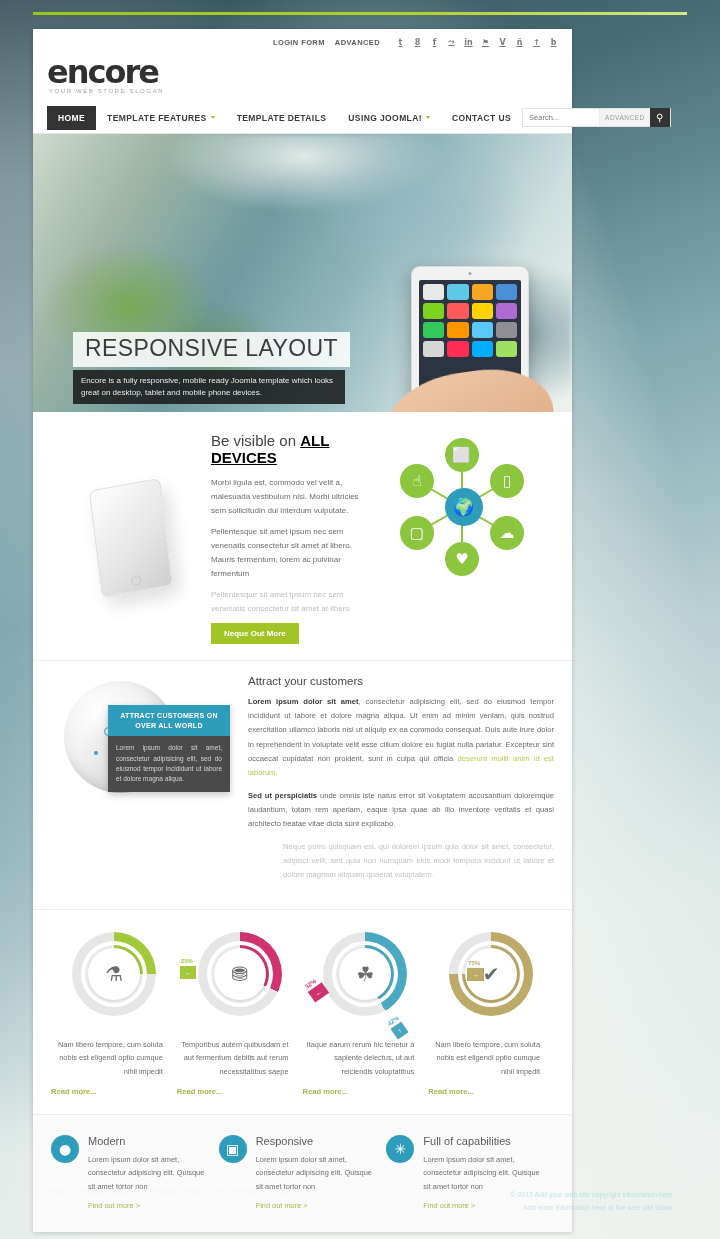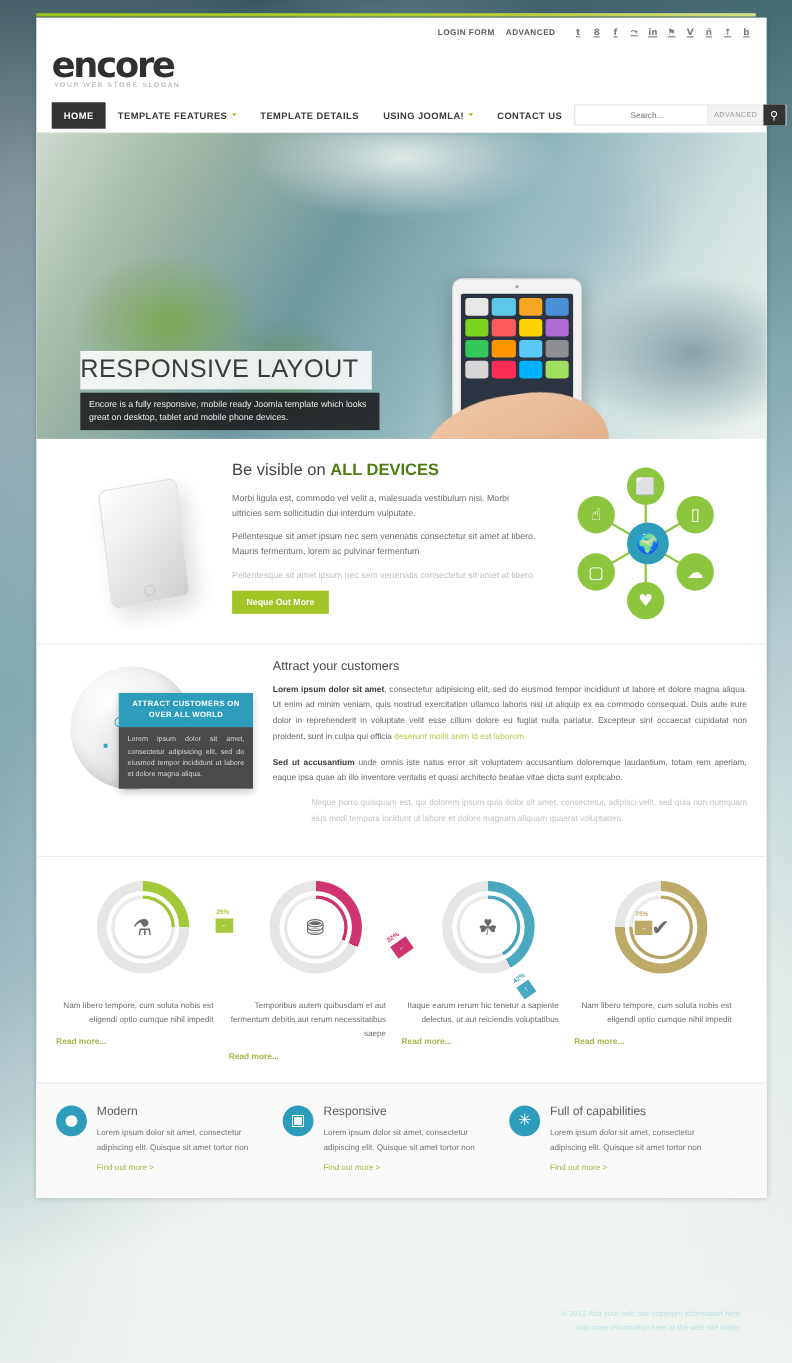--- a/index.html
+++ b/index.html
@@ -22,21 +22,21 @@
     pointer-events:none;
   }
 
   .page { position:relative; width:720px; }
 
   
   .accent-line { position:absolute; left:33px; top:12px; width:654px; height:3px;
     background:linear-gradient(90deg,#9dc41e 0%,#b5d02e 60%,#d6e48a 100%); }
 
   
-  .shell { position:absolute; left:33px; top:16px; width:664px; background:#ffffff;
+  .shell { position:absolute; left:33px; top:29px; width:539px; background:#ffffff;
     box-shadow:0 1px 5px rgba(0,0,0,.18); }
 
   
   .utilbar { height:26px; display:flex; align-items:center; justify-content:flex-end;
     padding-right:14px; gap:10px; }
   .util-link { font-size:7.5px; letter-spacing:.4px; color:#5c5c5c; text-decoration:none;
     font-weight:600; }
   .socials { display:flex; gap:8px; align-items:center; margin-left:6px; }
   .soc { width:9px;height:9px; display:flex;align-items:center;justify-content:center;
     font-size:8px; color:#7c7c7c; font-weight:700; font-family:"DejaVu Sans",sans-serif;}
@@ -54,40 +54,40 @@
   .menu { display:flex; align-items:stretch; height:24px; }
   .menu-item { display:flex; align-items:center; gap:4px; padding:0 11px;
     font-size:8.5px; font-weight:bold; letter-spacing:.4px; color:#3a3a3a;
     text-decoration:none; white-space:nowrap; }
   .menu-item.active { background:#333333; color:#ffffff; }
   .caret { width:0;height:0;border-left:2.5px solid transparent;border-right:2.5px solid transparent;
     border-top:3px solid #9dc41e; display:inline-block; }
   .search-wrap { margin-left:auto; display:flex; align-items:center;
     border:1px solid #e2e2e2; height:19px; }
   .search-input { border:0; outline:0; width:76px; height:17px; font-size:7.5px;
-    padding-left:6px; color:#999; font-family:"Liberation Sans",sans-serif; background:#fff;margin-left:44px; }
+    padding-left:6px; color:#999; font-family:"Liberation Sans",sans-serif; background:#fff; }
   .adv-btn { font-size:6.5px; letter-spacing:.5px; color:#9b9b9b; background:#f3f3f3;
     padding:0 5px; height:17px; display:flex; align-items:center; border-left:1px solid #ececec;}
   .search-btn { width:20px;height:19px; background:#333; display:flex; align-items:center;
     justify-content:center; color:#fff; font-size:10px; }
 
   
   .hero { position:relative; height:278px; overflow:hidden;
     background:linear-gradient(120deg,#cfd9cf 0%,#9fb7a6 18%,#6f9a9f 40%,#8fb6bb 58%,#cfe0df 80%,#eef3ef 100%); }
   .hero-blur { position:absolute; inset:0;
     background:
       radial-gradient(ellipse 120px 90px at 18% 62%, rgba(118,168,60,.75), transparent 70%),
       radial-gradient(ellipse 90px 70px at 34% 78%, rgba(90,140,60,.55), transparent 70%),
       radial-gradient(ellipse 150px 120px at 72% 30%, rgba(150,185,195,.7), transparent 70%),
       radial-gradient(ellipse 160px 100px at 90% 72%, rgba(80,120,130,.6), transparent 70%),
       radial-gradient(ellipse 200px 80px at 50% 8%, rgba(245,248,244,.85), transparent 70%);
     filter: blur(2px); }
   .hero-caption { position:absolute; left:40px; top:198px; }
   .cap-title { background:rgba(255,255,255,.86); display:inline-block;
-    padding:3px 12px 5px 0; font-size:23px; color:#3c3c3c; letter-spacing:.4px;
+    padding:3px 12px 5px 12px; font-size:23px; color:#3c3c3c; letter-spacing:.4px;
     font-family:"Liberation Sans",sans-serif; font-weight:400; }
   .cap-sub { background:rgba(25,25,25,.86); color:#e8e8e8; font-size:8px; line-height:1.5;
     padding:5px 8px; width:272px; margin-top:3px; }
   
   .device { position:absolute; left:378px; top:132px; width:118px; height:168px;
     background:#f2f2f2; border-radius:9px; box-shadow:0 6px 18px rgba(0,0,0,.3);
     border:1px solid #dcdcdc; }
   .device-screen { position:absolute; left:7px; top:13px; right:7px; bottom:13px;
     background:#2b3440; border-radius:2px; overflow:hidden;
     display:grid; grid-template-columns:repeat(4,1fr); grid-auto-rows:16px;
@@ -103,21 +103,21 @@
   .promo { display:flex; padding:20px 18px 16px 18px; border-bottom:1px solid #ededed; }
   .promo-img { width:160px; display:flex; align-items:center; justify-content:center; }
   .tabletlg { width:72px; height:108px; border-radius:7px;
     background:linear-gradient(140deg,#ffffff,#e4e4e4 60%,#cfcfcf);
     border:1px solid #dddddd; box-shadow:6px 10px 18px rgba(0,0,0,.13);
     transform:rotate(-7deg) skewY(-3deg); position:relative; }
   .tabletlg::after{content:"";position:absolute;left:50%;bottom:5px;transform:translateX(-50%);
     width:8px;height:8px;border-radius:50%;border:1px solid #c8c8c8;}
   .promo-txt { flex:1; padding-right:8px; }
   .promo-h { font-size:15px; color:#444; font-weight:400; margin-bottom:10px; }
-  .promo-h b { color:#4d7c0f; font-weight:bold; }
+  .promo-h b { color:#000000; font-weight:bold;text-decoration:underline; }
   .promo-p { font-size:8px; line-height:1.75; color:#6d6d6d; margin-bottom:7px; }
   .promo-p.muted { color:#bdbdbd; }
   .btn-green { display:inline-block; background:#a2c427; color:#fff; font-size:8px;
     font-weight:bold; padding:6px 13px; text-decoration:none; }
   .promo-graphic { width:180px; position:relative; height:150px; }
   .node { position:absolute; width:34px;height:34px;border-radius:50%;
     background:#8cc63e; display:flex; align-items:center; justify-content:center;
     color:#fff; font-size:15px; z-index:2; font-family:"DejaVu Sans",sans-serif;}
   .node.center { background:#2d9dbb; width:38px;height:38px; left:71px; top:56px; font-size:17px;}
   .spoke { position:absolute; background:#8cc63e; height:2px; z-index:1; transform-origin:left center;}
@@ -324,21 +324,21 @@
           <div class="callout-h">ATTRACT CUSTOMERS ON OVER ALL WORLD</div>
           <div class="callout-b">Lorem ipsum dolor sit amet, consectetur adipisicing elit, sed do eiusmod tempor incididunt ut labore et dolore magna aliqua.</div>
         </div>
       </div>
       <div class="attract-col">
         <div class="attract-h">Attract your customers</div>
         <p class="attract-p">
           <b>Lorem ipsum dolor sit amet</b><span>, consectetur adipisicing elit, sed do eiusmod tempor incididunt ut labore et dolore magna aliqua. Ut enim ad minim veniam, quis nostrud exercitation ullamco laboris nisi ut aliquip ex ea commodo consequat. Duis aute irure dolor in reprehenderit in voluptate velit esse cillum dolore eu fugiat nulla pariatur. Excepteur sint occaecat cupidatat non proident, sunt in culpa qui officia </span><a href="#">deserunt mollit anim id est laborum.</a>
         </p>
         <p class="attract-p">
-          <b>Sed ut accusantium</b><span> unde omnis iste natus error sit voluptatem accusantium doloremque laudantium, totam rem aperiam, eaque ipsa quae ab illo inventore veritatis et quasi architecto beatae vitae dicta sunt explicabo.</span>
+          <b>Sed ut perspiciatis</b><span> unde omnis iste natus error sit voluptatem accusantium doloremque laudantium, totam rem aperiam, eaque ipsa quae ab illo inventore veritatis et quasi architecto beatae vitae dicta sunt explicabo.</span>
         </p>
         <p class="attract-p faded">Neque porro quisquam est, qui dolorem ipsum quia dolor sit amet, consectetur, adipisci velit, sed quia non numquam eius modi tempora incidunt ut labore et dolore magnam aliquam quaerat voluptatem.</p>
       </div>
     </div>
 
     <div class="donuts" id="donuts">
         <div class="donut-cell">
           <div style="position: relative; width: 84px; height: 84px; margin-top: 4px;">
             <div class="donut">
               <div class="track" style="background: conic-gradient(rgb(163, 200, 58) 0deg, rgb(163, 200, 58) 90deg, rgb(230, 230, 230) 90deg, rgb(230, 230, 230) 360deg);"></div>

